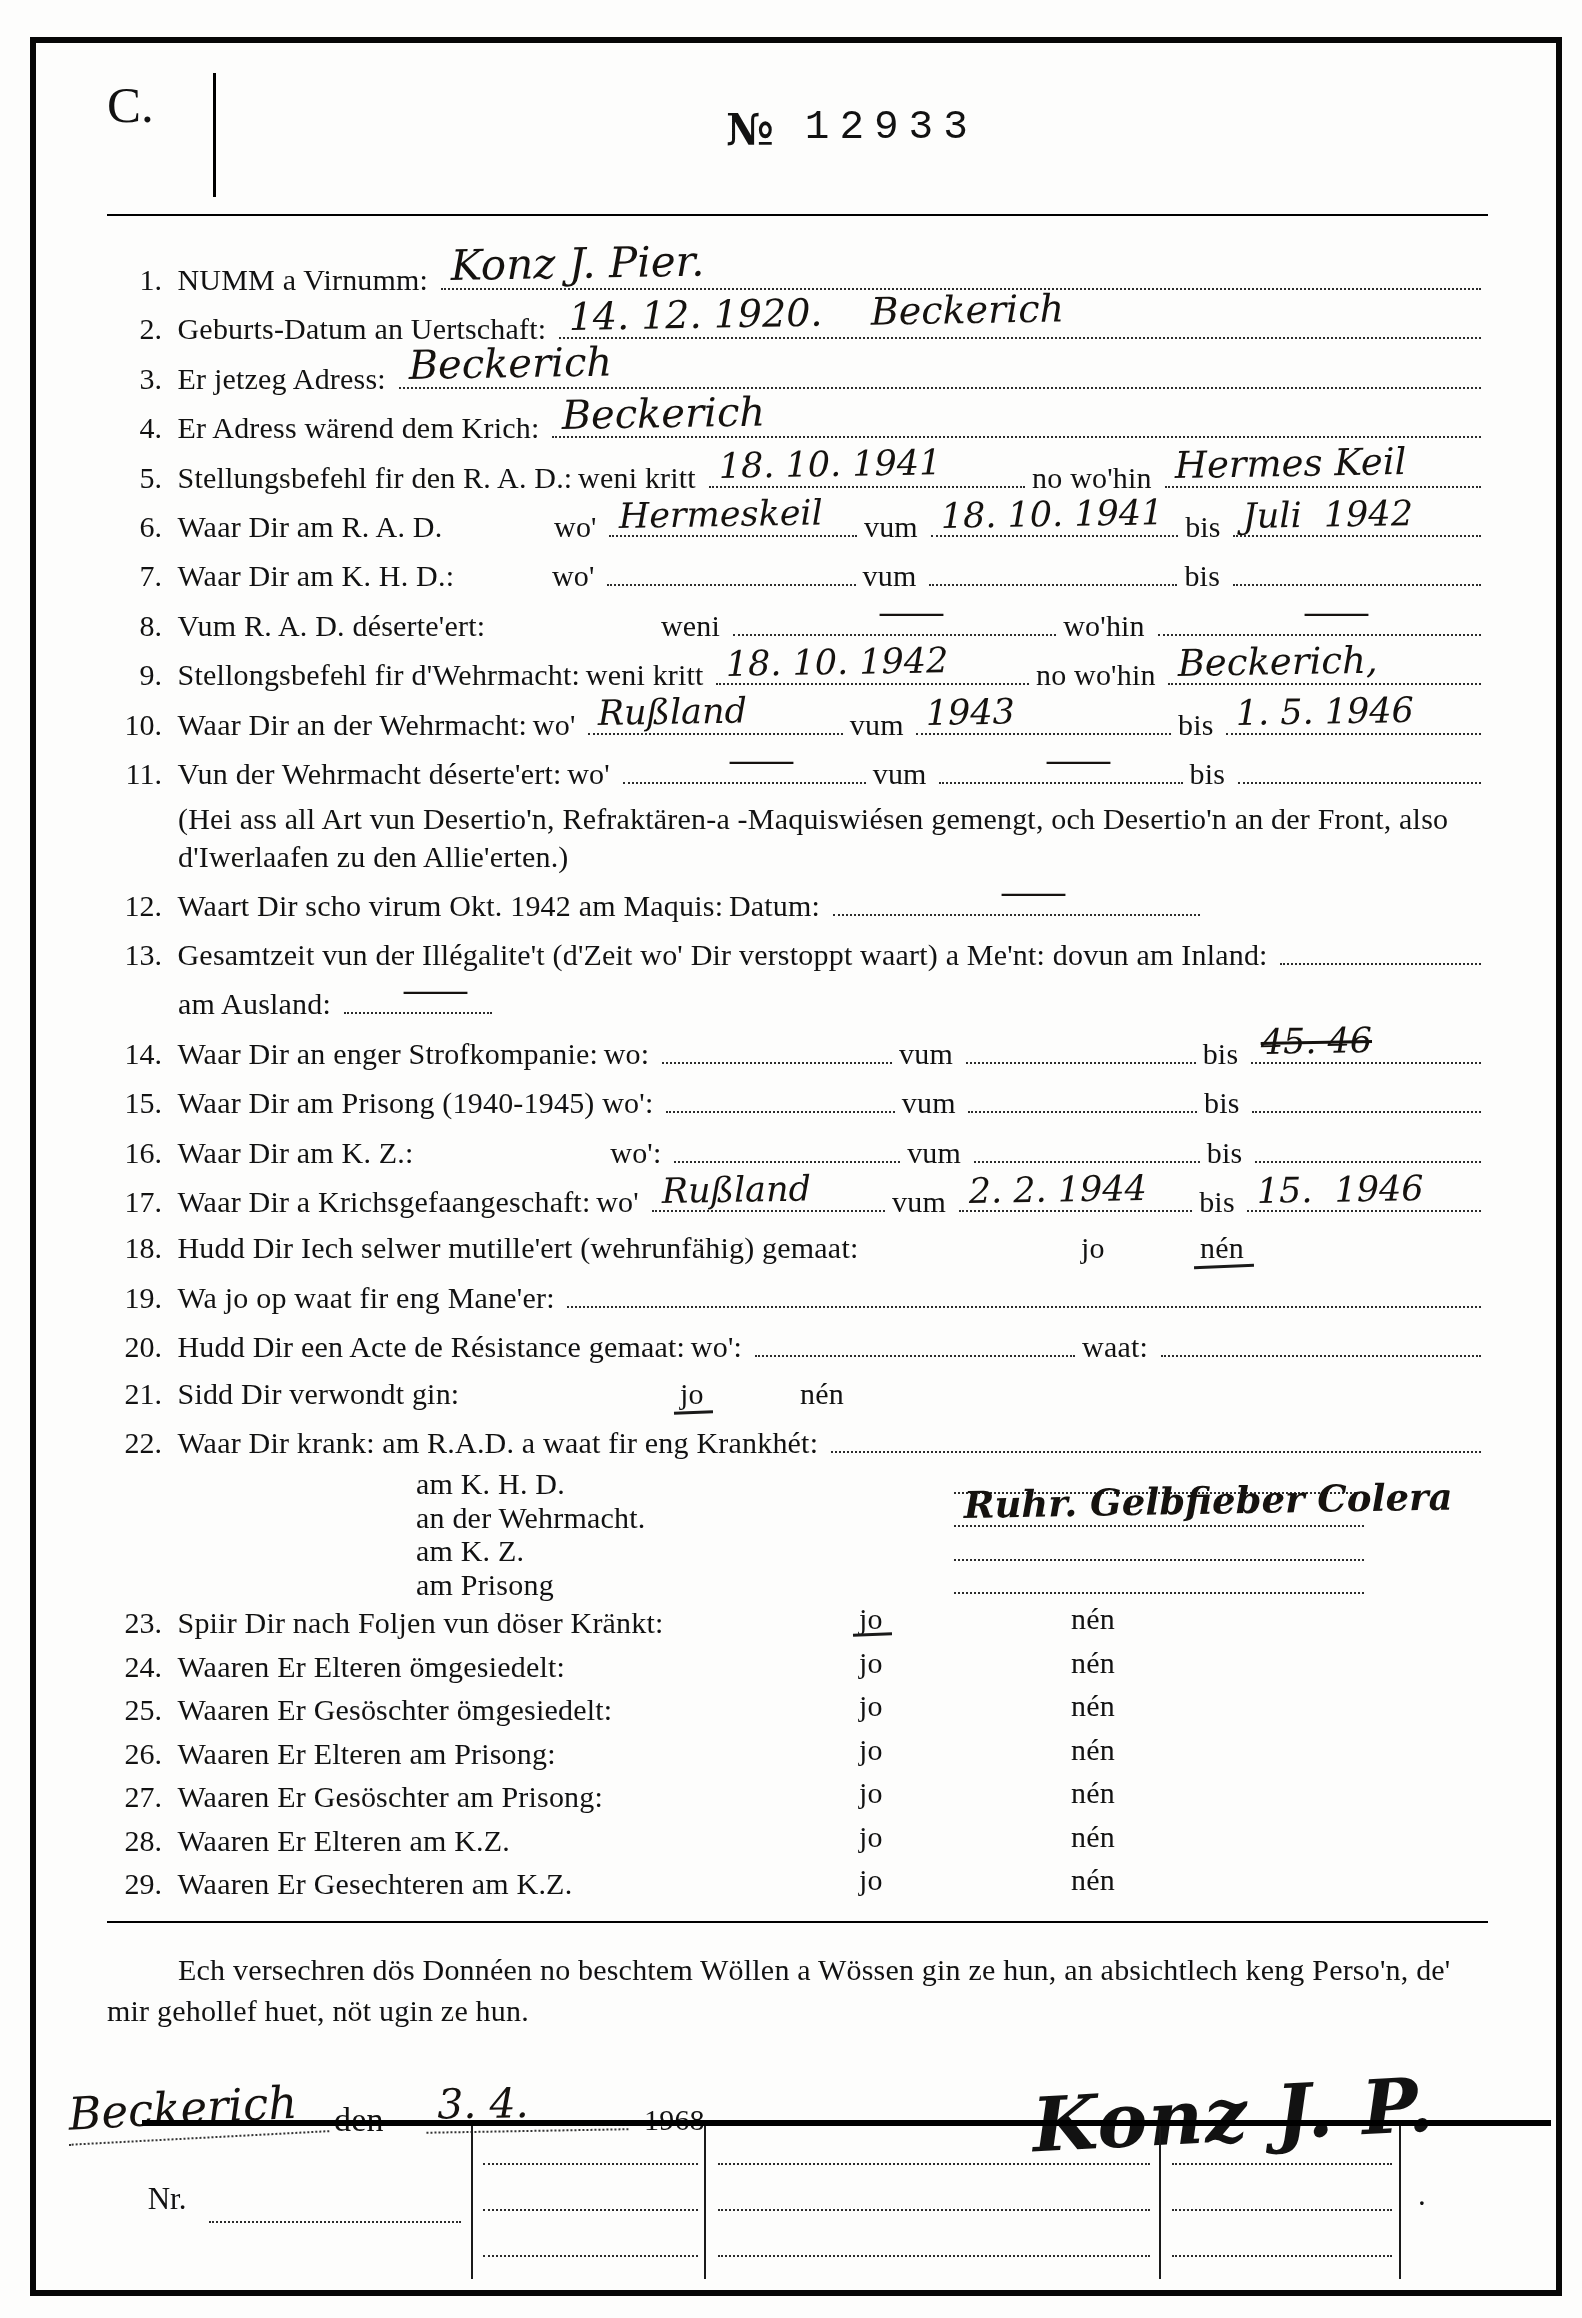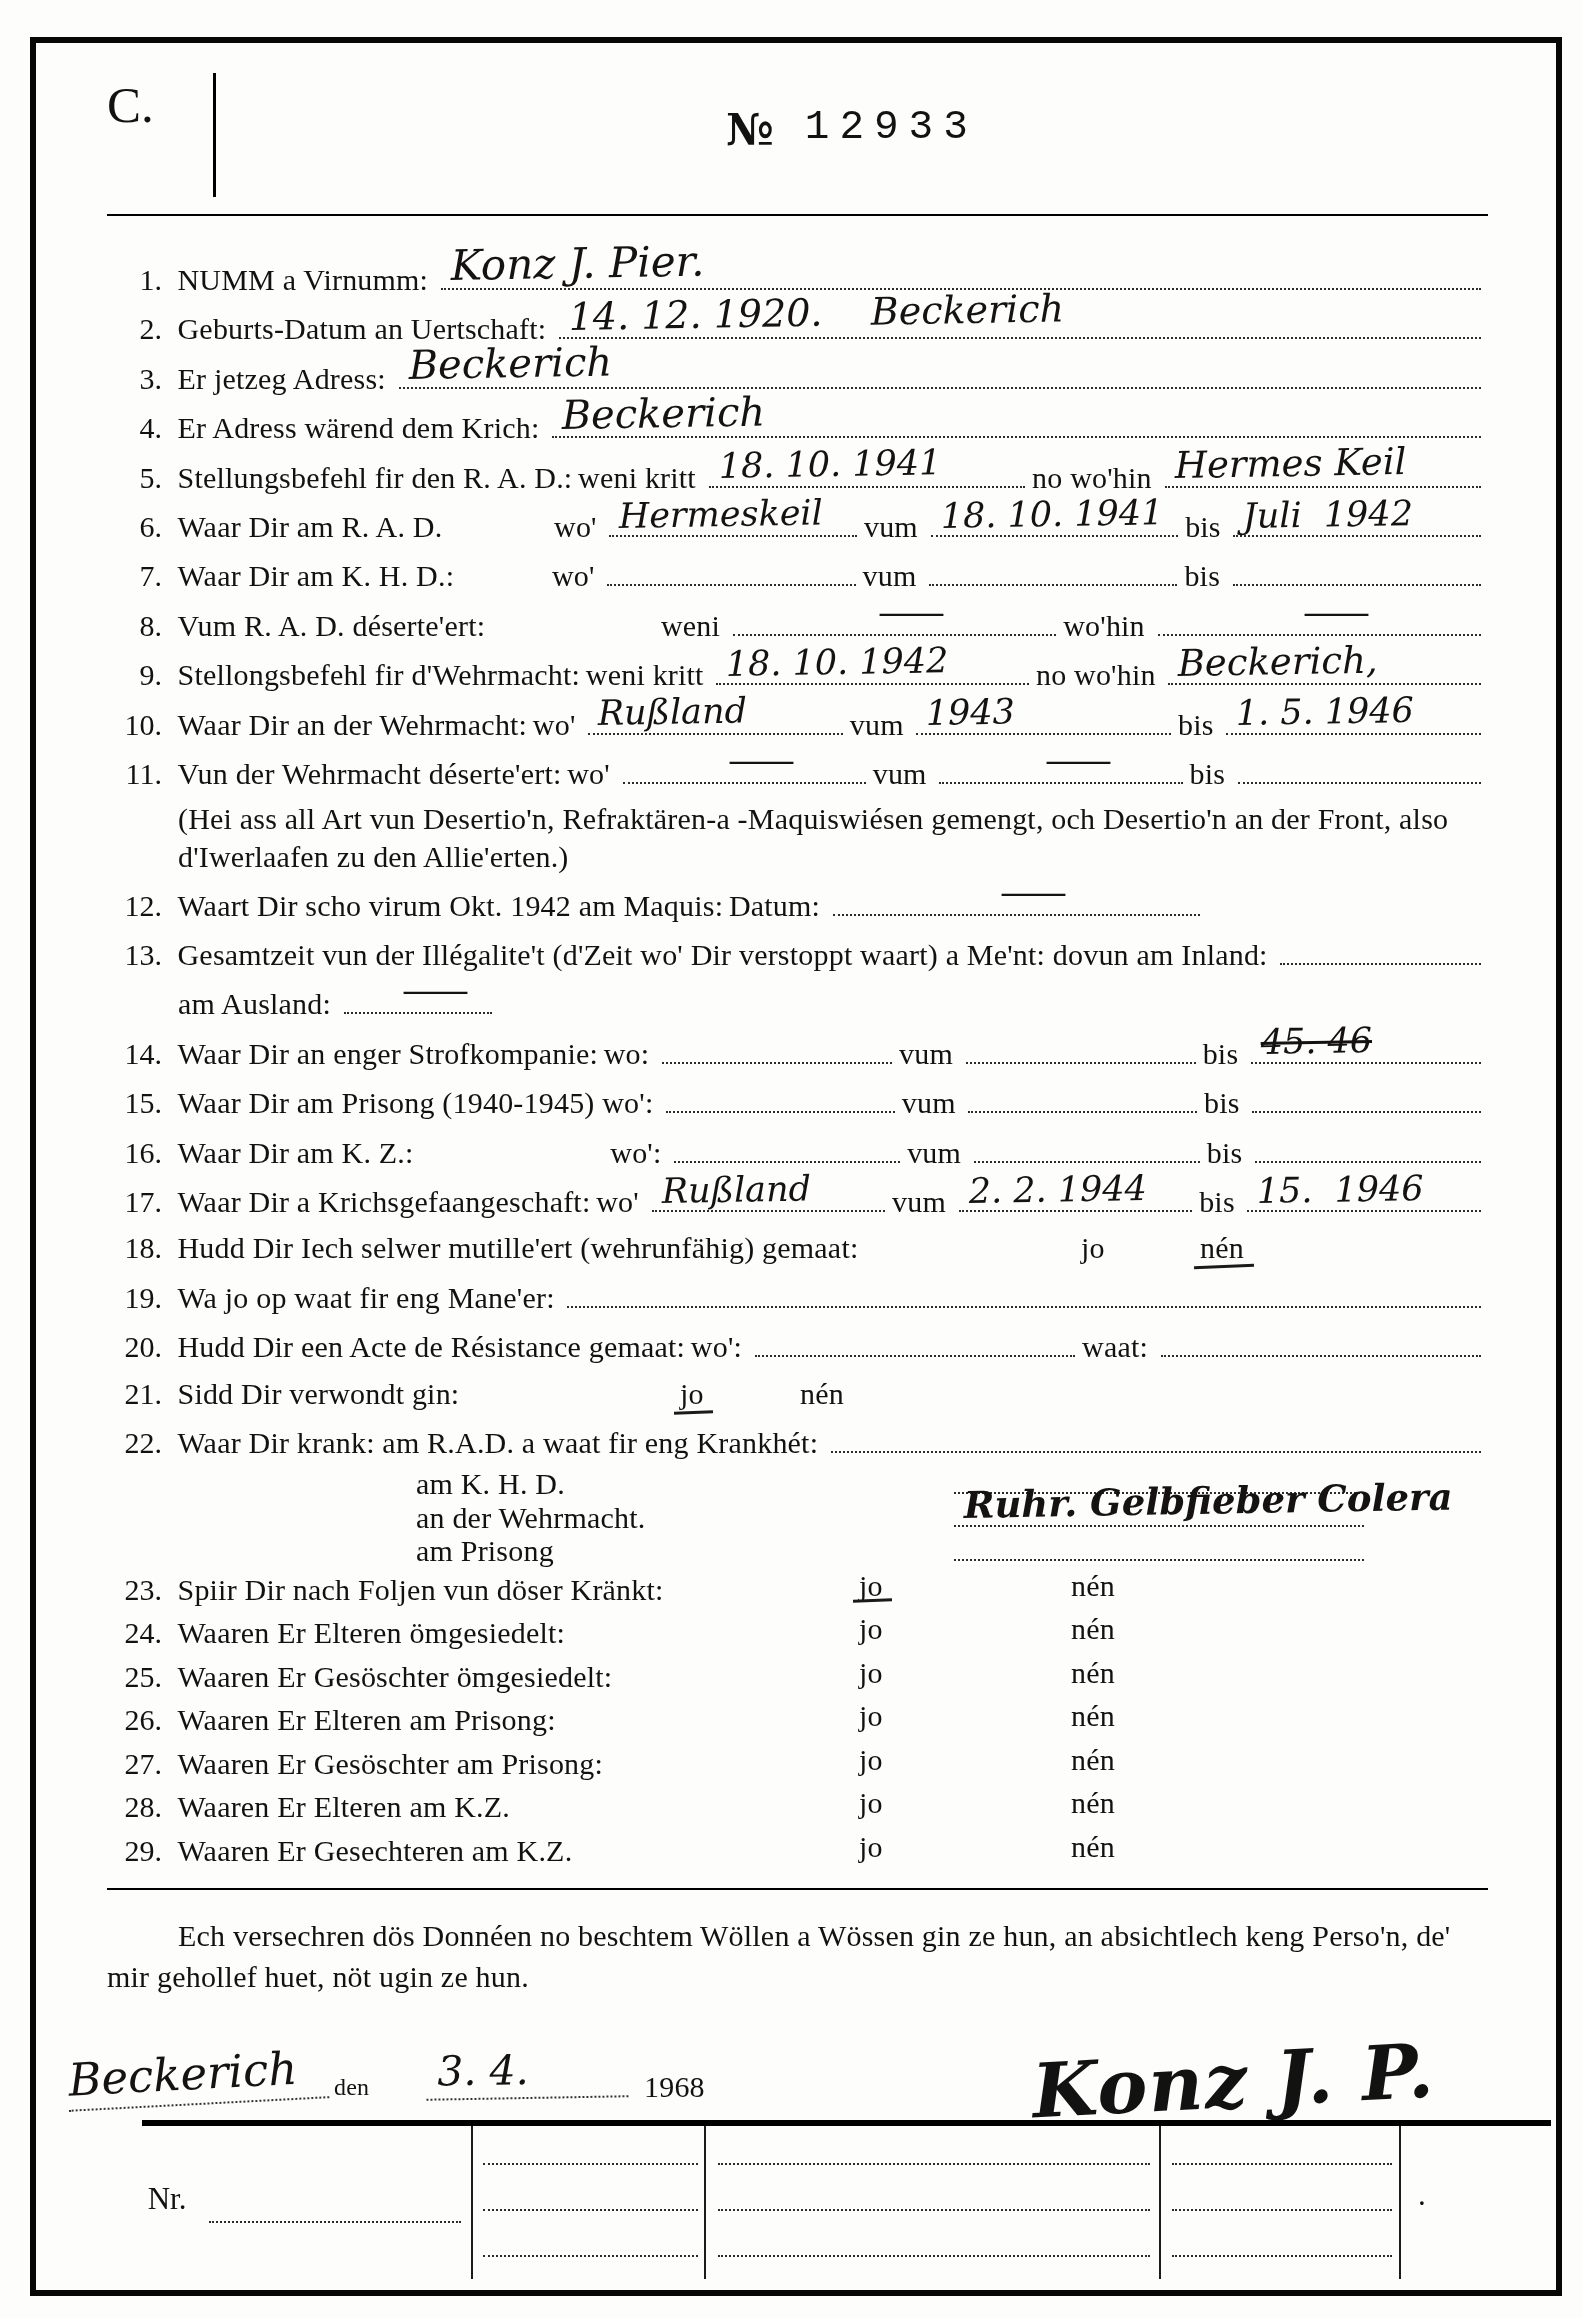--- a/index.html
+++ b/index.html
@@ -43,21 +43,21 @@
   .tight .lbl,.tight .pos{line-height:32.5px;}
   .sub{margin-bottom:3.5px;}
   .sub .lbl{line-height:30px;}
   
   .footer-rule{border-top:2.8px solid #000;margin-top:17px;}
   .decl{margin:25.4px 0 0;font-size:30px;line-height:41px;letter-spacing:0.2px;text-indent:71px;}
   .dateline{position:relative;margin-top:47px;height:141px;}
   .hl{font-family:"DejaVu Serif", serif;font-style:italic;color:#15120f;}
   .place{position:absolute;left:-40px;top:2.8px;font-size:45px;transform:rotate(-3deg);
          border-bottom:2.1px dotted #333;padding:0 31px 2.8px 1.4px;}
-  .den{position:absolute;left:227px;top:22.6px;font-size:24px;}
+  .den{position:absolute;left:227px;top:22.6px;font-size:34px;}
   .datev{position:absolute;left:319px;top:1.4px;font-size:41px;transform:rotate(-1deg);
          border-bottom:2.1px dotted #333;padding:0 99px 2.8px 11.3px;}
   .yr{position:absolute;left:537px;top:22.6px;font-size:30px;}
   .signature{position:absolute;left:925px;top:-7px;font-size:75px;font-weight:bold;
          font-family:"DejaVu Serif", serif;font-style:italic;letter-spacing:1.4px;transform:rotate(-3deg);}
   
   .btable{position:absolute;left:106px;top:2077px;width:1409px;height:153px;border-top:6.4px solid #000;}
   .vl{position:absolute;top:0;width:2.1px;height:153px;background:#1b1b1b;}
   .dl{position:absolute;height:0;border-bottom:2.1px dotted #2b2b2b;}
   .nr{position:absolute;left:5.7px;top:55px;font-size:31px;}
@@ -304,20 +304,24 @@
         </div>
         <div class="row sub" style="padding-left: 309px;">
           <span class="lbl">am K. H. D.</span>
           <span class="fill ffix" style="left: 847px; width: 410px;"></span>
         </div>
         <div class="row sub" style="padding-left: 309px;">
           <span class="lbl">an der Wehrmacht.</span>
           <span class="fill ffix" style="left: 847px; width: 410px;">
             <span class="hand" style="font-size: 37px;">Ruhr. Gelbfieber Colera</span>
           </span>
+        </div>
+        <div class="row sub" style="padding-left: 309px;">
+          <span class="lbl">am K. Z.</span>
+          <span class="fill ffix" style="left: 847px; width: 410px;"></span>
         </div>
         <div class="row sub" style="padding-left: 309px;">
           <span class="lbl">am Prisong</span>
           <span class="fill ffix" style="left: 847px; width: 410px;"></span>
         </div>
         <div class="row tight">
           <span class="num">23.</span>
           <span class="lbl">Spiir Dir nach Foljen vun döser Kränkt:</span>
           <span class="pos u" style="left: 752px;">jo</span>
           <span class="pos" style="left: 964px;">nén</span>

